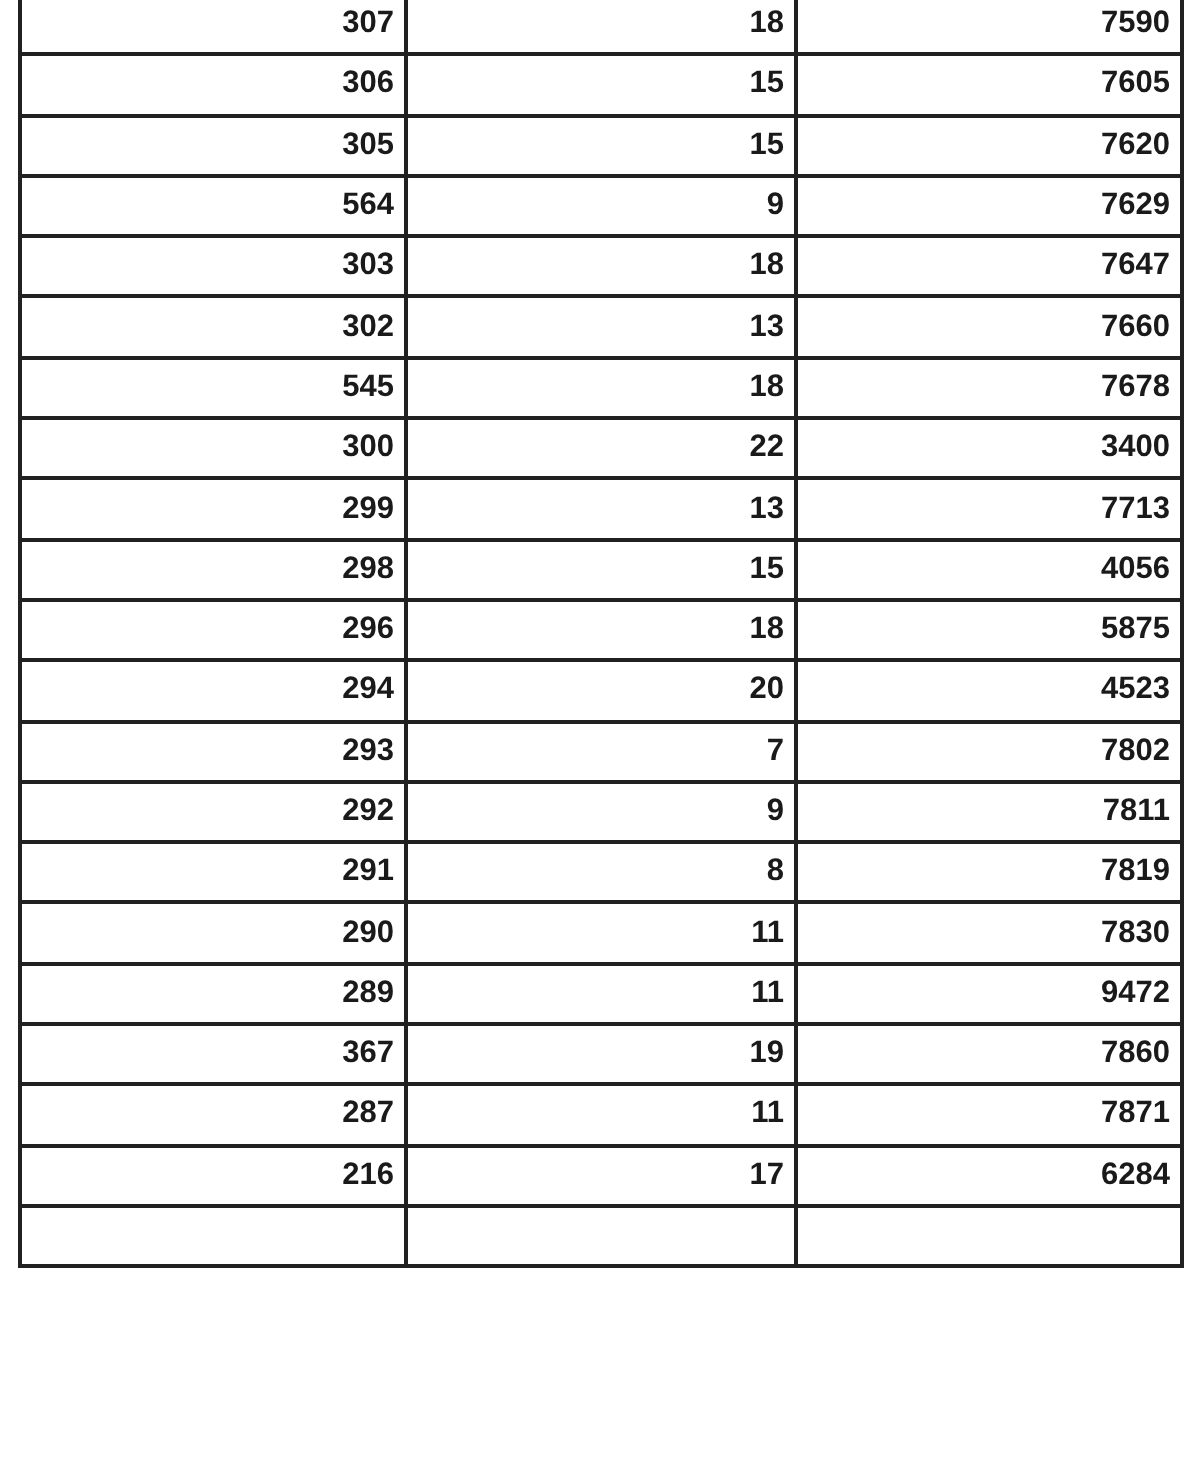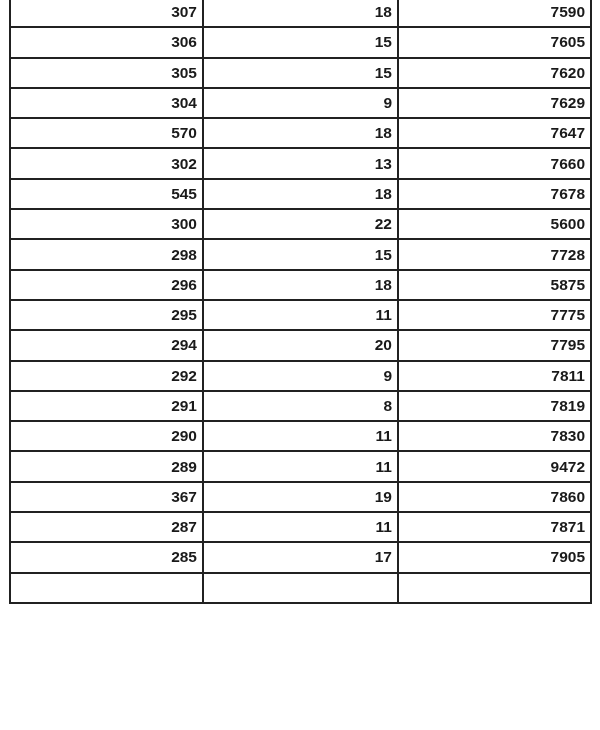--- a/index.html
+++ b/index.html
@@ -55,63 +55,68 @@
     <td>306</td>
     <td>15</td>
     <td>7605</td>
   </tr>
       <tr>
     <td>305</td>
     <td>15</td>
     <td>7620</td>
   </tr>
       <tr>
-    <td>304</td>
+    <td>564</td>
     <td>9</td>
     <td>7629</td>
   </tr>
       <tr>
-    <td>570</td>
+    <td>303</td>
     <td>18</td>
     <td>7647</td>
   </tr>
       <tr>
     <td>302</td>
     <td>13</td>
     <td>7660</td>
   </tr>
       <tr>
     <td>545</td>
     <td>18</td>
     <td>7678</td>
   </tr>
       <tr>
     <td>300</td>
     <td>22</td>
-    <td>5600</td>
+    <td>3400</td>
+  </tr>
+      <tr>
+    <td>299</td>
+    <td>13</td>
+    <td>7713</td>
   </tr>
       <tr>
     <td>298</td>
     <td>15</td>
-    <td>7728</td>
+    <td>4056</td>
   </tr>
       <tr>
     <td>296</td>
     <td>18</td>
     <td>5875</td>
   </tr>
       <tr>
-    <td>295</td>
-    <td>11</td>
-    <td>7775</td>
+    <td>294</td>
+    <td>20</td>
+    <td>4523</td>
   </tr>
       <tr>
-    <td>294</td>
-    <td>20</td>
-    <td>7795</td>
+    <td>293</td>
+    <td>7</td>
+    <td>7802</td>
   </tr>
       <tr>
     <td>292</td>
     <td>9</td>
     <td>7811</td>
   </tr>
       <tr>
     <td>291</td>
     <td>8</td>
     <td>7819</td>
@@ -130,23 +135,23 @@
     <td>367</td>
     <td>19</td>
     <td>7860</td>
   </tr>
       <tr>
     <td>287</td>
     <td>11</td>
     <td>7871</td>
   </tr>
       <tr>
-    <td>285</td>
+    <td>216</td>
     <td>17</td>
-    <td>7905</td>
+    <td>6284</td>
   </tr>
       <tr>
     <td></td>
     <td></td>
     <td></td>
   </tr>
     </tbody>
 </table>
 
 </body></html>

